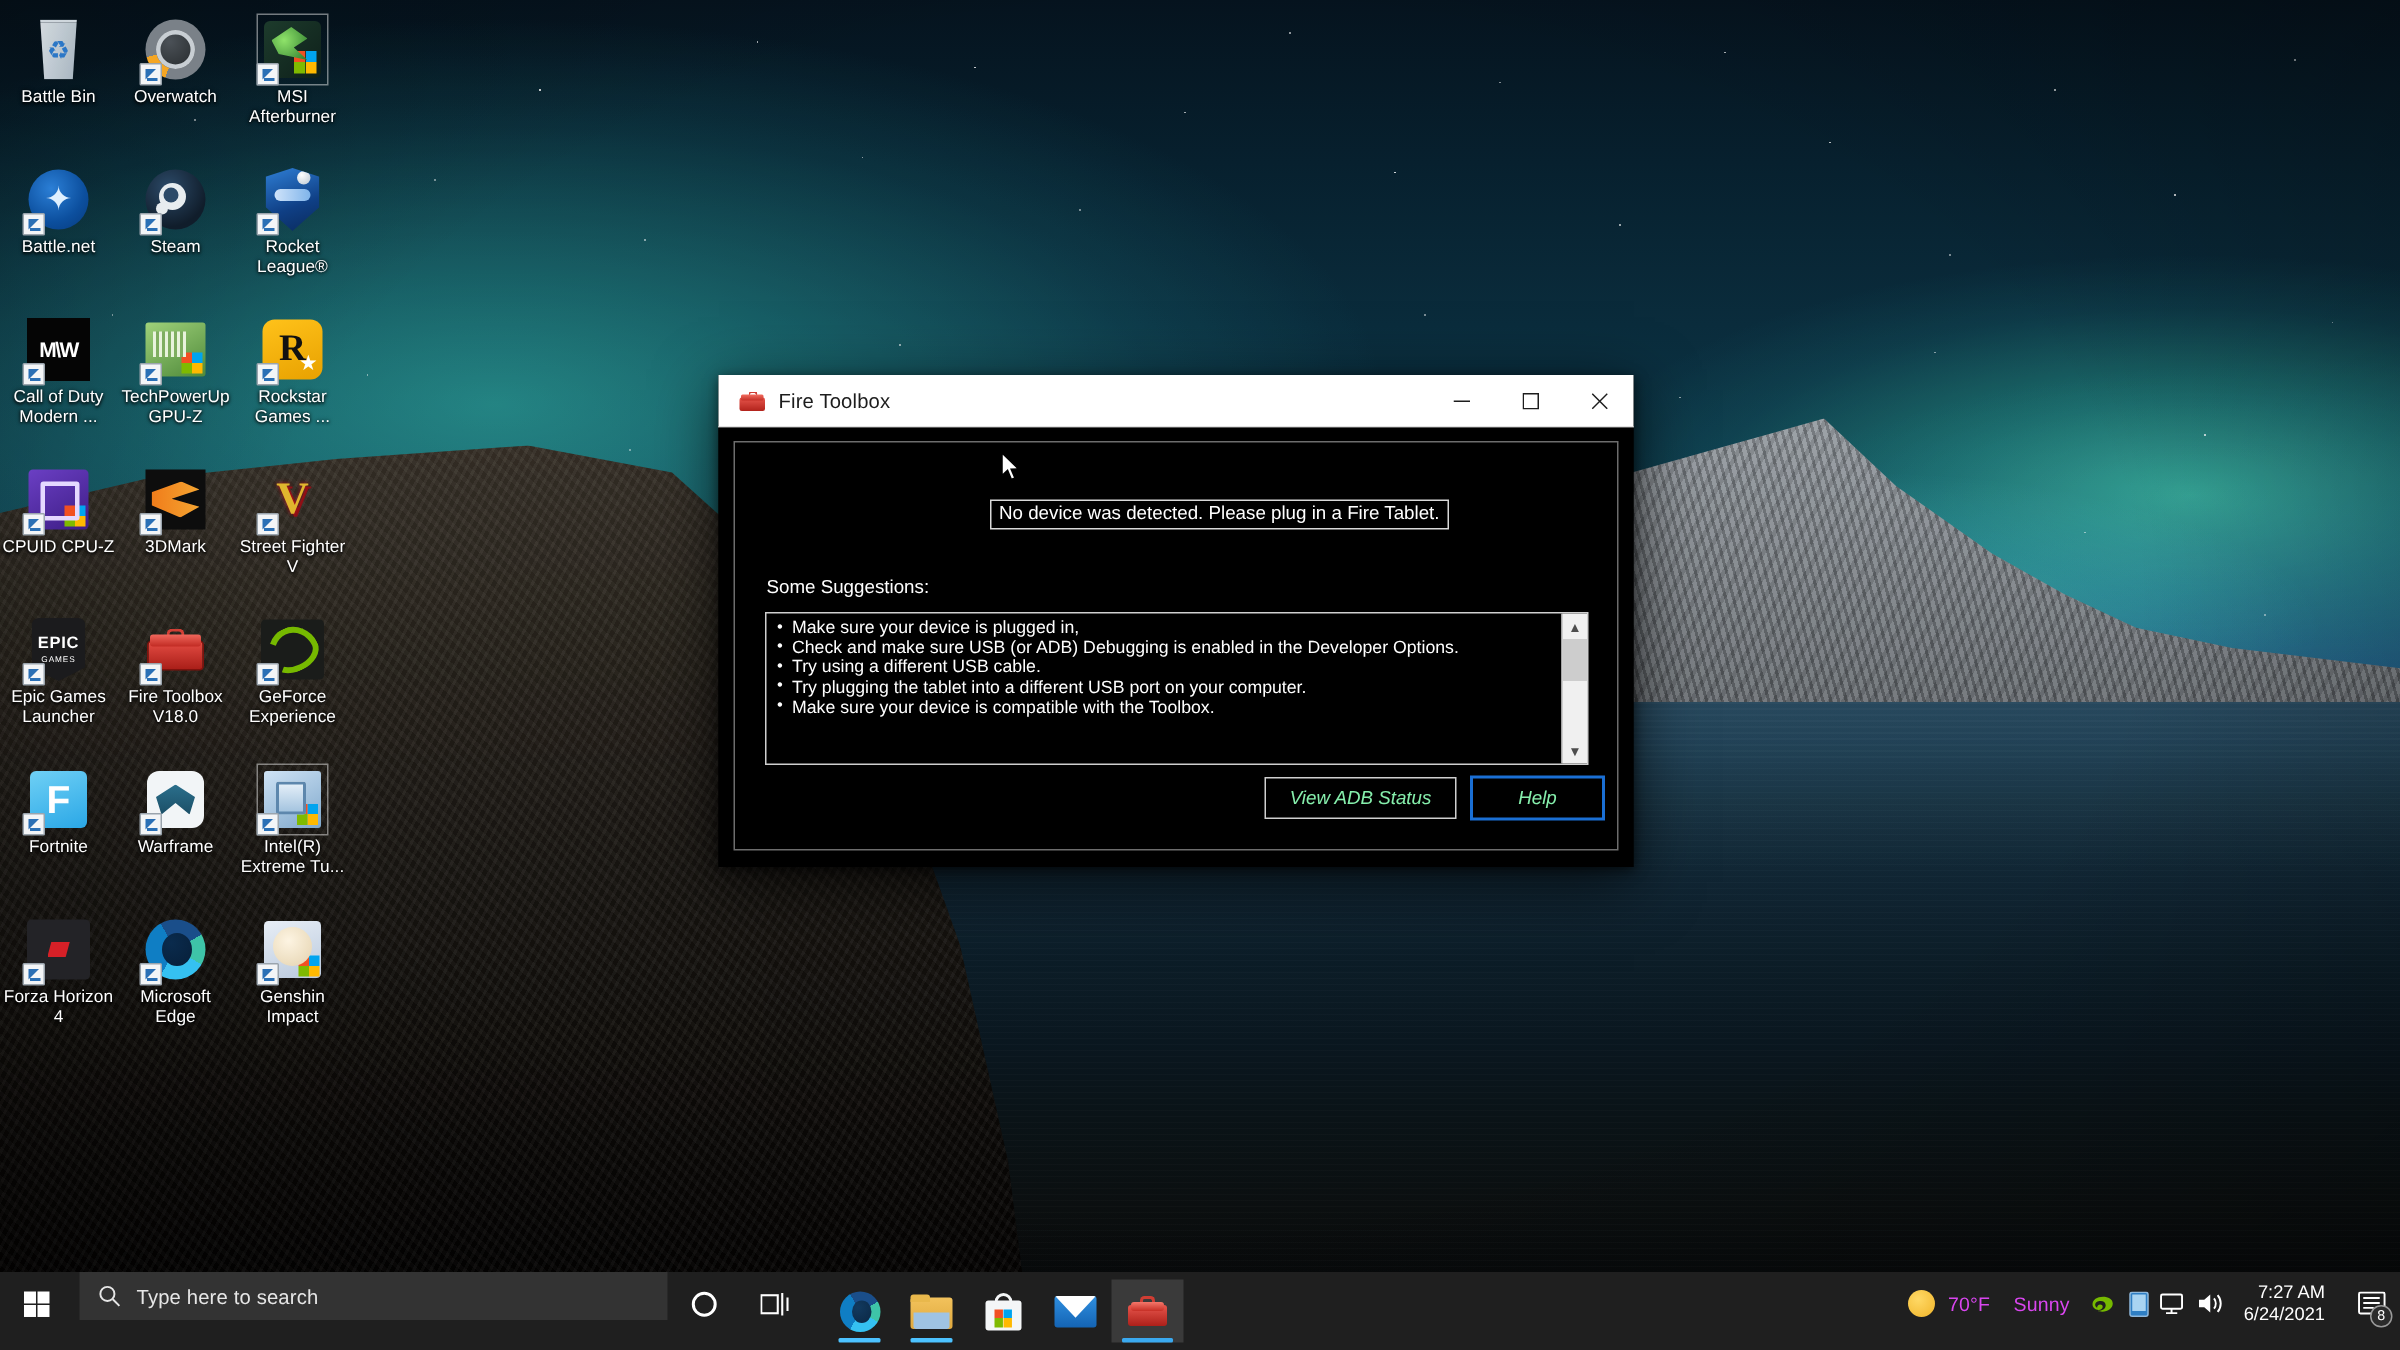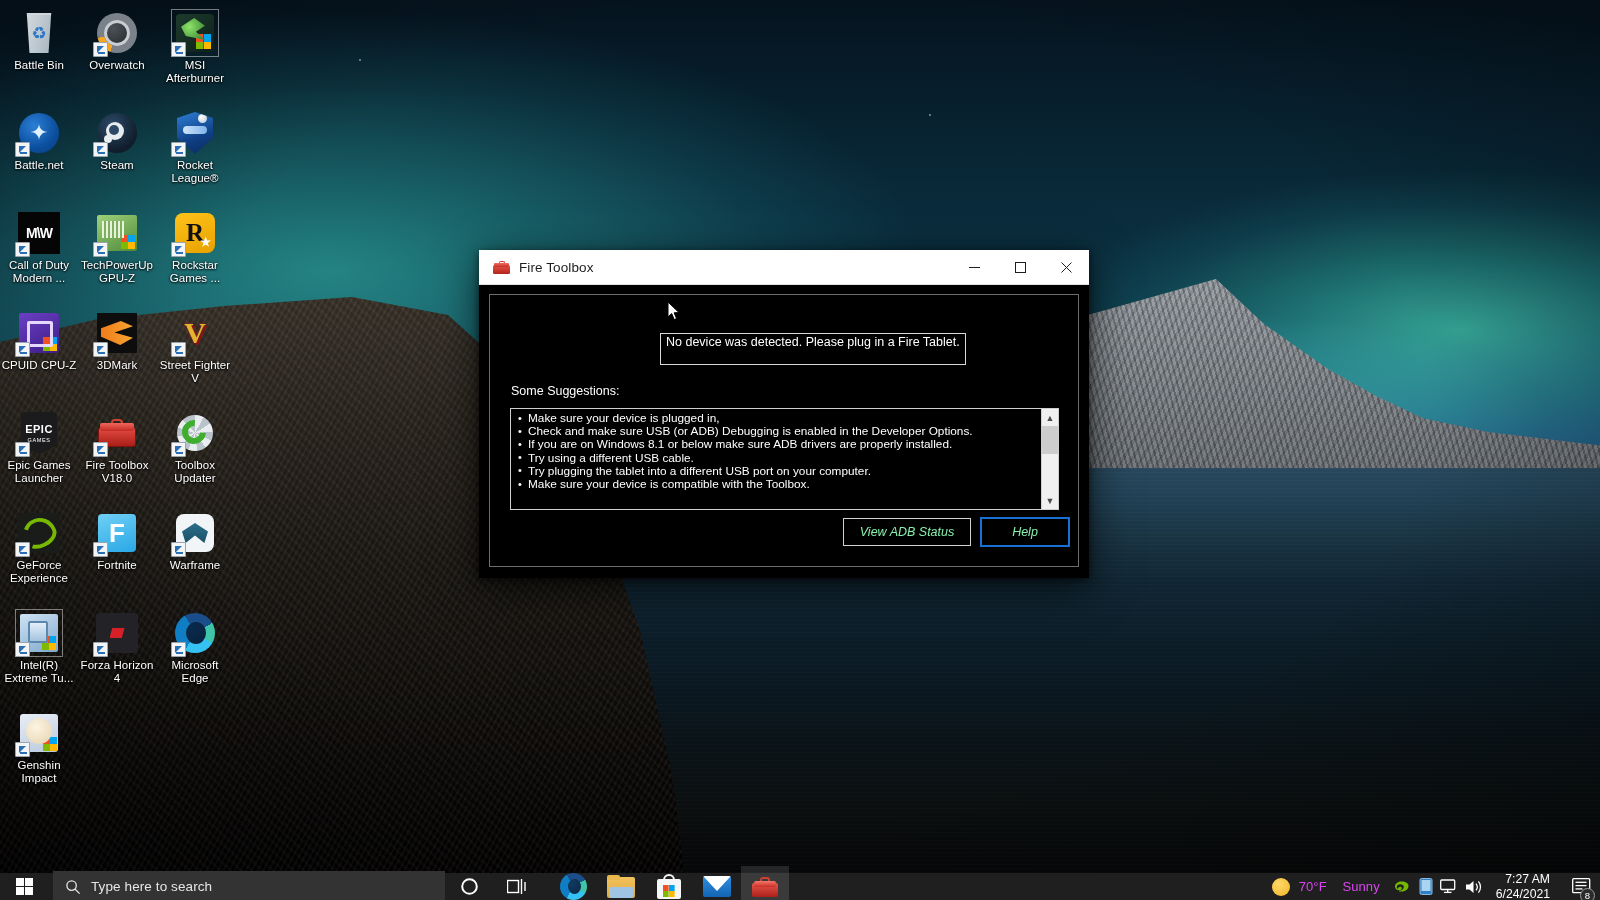--- a/index.html
+++ b/index.html
@@ -489,21 +489,21 @@
     background:#000; padding:9px 10px 11px 10px;
   }
   #panel {
     width:100%; height:100%;
     border:1px solid #6d6d6d;
     background:#000; position:relative;
   }
   #status-msg {
     position:absolute; left:170px; top:38px;
     border:1px solid #d9d9d9;
-    padding:1px 5px 14px 5px;
+    padding:1px 5px 2px 5px;
     font-size:12.5px; color:#ffffff; line-height:15px;
     font-family:"Liberation Sans", sans-serif;
     white-space:nowrap;
   }
   #suggest-label {
     position:absolute; left:21px; top:89px;
     font-size:12.5px; color:#ffffff;
     font-family:"Liberation Sans", sans-serif;
   }
   #suggest-box {
@@ -544,23 +544,23 @@
   #btn-adb { left:353px; top:223px; width:128px; }
   #btn-help { left:490px; top:222px; width:90px; height:30px; border:2px solid #1a6fd4; }
 
   
   #cursor {
     position:absolute; left:668px; top:302px; width:14px; height:20px; z-index:50;
   }
 
   
   #taskbar {
-    position:absolute; left:0; bottom:0; width:1600px; height:27px;
+    position:absolute; left:0; bottom:0; width:1600px; height:52px;
     background:#1f1f1f;
-    display:flex; align-items:center;
+    display:flex; 
   }
   #start-btn {
     width:48px; height:42px; display:flex; align-items:center; justify-content:center;
     cursor:default;
   }
   #start-btn .logo {
     width:17px; height:17px;
     background:
       linear-gradient(#fff,#fff) left top/47% 47% no-repeat,
       linear-gradient(#fff,#fff) right top/47% 47% no-repeat,
@@ -752,30 +752,20 @@
         <span class="art-toolbox-red">
           <span class="handle"></span>
           <span class="body"></span>
           <span class="lid"></span>
         </span>
         <span class="shct"></span>
       </span>
     <span class="lbl">Fire Toolbox V18.0</span>
   </div>
 
-  <div class="dicon">
-    <span class="art">
-        <span class="art-updater">
-          <span class="gear"></span>
-          <span class="arrow"></span>
-        </span>
-        <span class="shct"></span>
-      </span>
-    <span class="lbl">Toolbox Updater</span>
-  </div>
 
   <div class="dicon">
     <span class="art">
         <span class="art-geforce"></span>
         <span class="shct"></span>
       </span>
     <span class="lbl">GeForce Experience</span>
   </div>
 
   <div class="dicon">
@@ -864,21 +854,20 @@
     <div id="panel">
 
       <div id="status-msg">No device was detected. Please plug in a Fire Tablet.</div>
 
       <div id="suggest-label">Some Suggestions:</div>
 
       <div id="suggest-box">
         <ul id="suggest-list">
           <li>Make sure your device is plugged in,</li>
           <li>Check and make sure USB (or ADB) Debugging is enabled in the Developer Options.</li>
-          <li>If you are on Windows 8.1 or below make sure ADB drivers are properly installed.</li>
           <li>Try using a different USB cable.</li>
           <li>Try plugging the tablet into a different USB port on your computer.</li>
           <li>Make sure your device is compatible with the Toolbox.</li>
         </ul>
         <div id="suggest-scroll">
           <span class="sb-arrow">▲</span>
           <span id="sb-track">
             <span id="sb-thumb"></span>
           </span>
           <span class="sb-arrow">▼</span>

